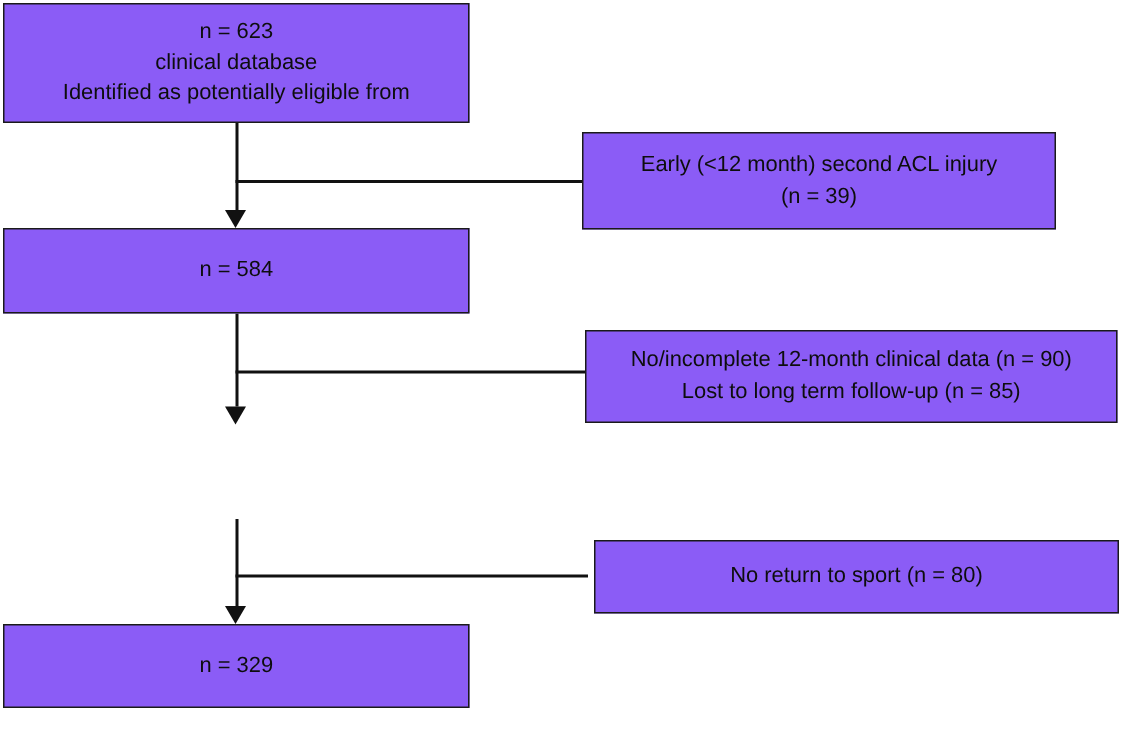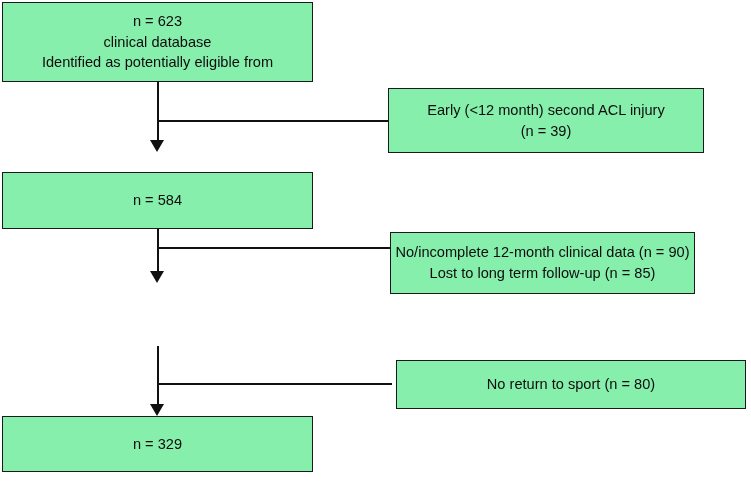--- a/index.html
+++ b/index.html
@@ -15,44 +15,44 @@
     position: relative;
     width: 751px;
     height: 487px;
     background: #ffffff;
     overflow: hidden;
   }
   .node-box {
     position: absolute;
     box-sizing: border-box;
     border: 1.6px solid #1a1a1a;
-    background: #86efac;
+    background: #8b5cf6;
     display: flex;
     flex-direction: column;
     align-items: center;
     justify-content: center;
     text-align: center;
     color: #0d0d0d;
     font-size: 14.6px;
     line-height: 1.42;
     padding: 2px 6px;
     z-index: 3;
   }
   .node-line {
     display: block;
     white-space: nowrap;
   }
   
   #box-identified { left: 2px;  top: 2px;   width: 311px; height: 80px; }
-  #box-n584       { left: 2px;  top: 152px; width: 311px; height: 57px; margin-top: 20px; }
+  #box-n584       { left: 2px;  top: 152px; width: 311px; height: 57px; }
   #box-n409       { left: 2px;  top: 283px; width: 311px; height: 63px; }
   #box-n329       { left: 2px;  top: 416px; width: 311px; height: 56px; }
   
   #box-excl-early    { left: 388px; top: 88px;  width: 316px; height: 65px; }
-  #box-excl-nodata   { left: 390px; top: 232px; width: 305px; height: 62px; }
+  #box-excl-nodata   { left: 390px; top: 220px; width: 355px; height: 62px; }
   #box-excl-nosport  { left: 396px; top: 360px; width: 350px; height: 49px; }
 
   
   .vline {
     position: absolute;
     width: 2.4px;
     background: #111111;
     z-index: 1;
   }
   .hline {

